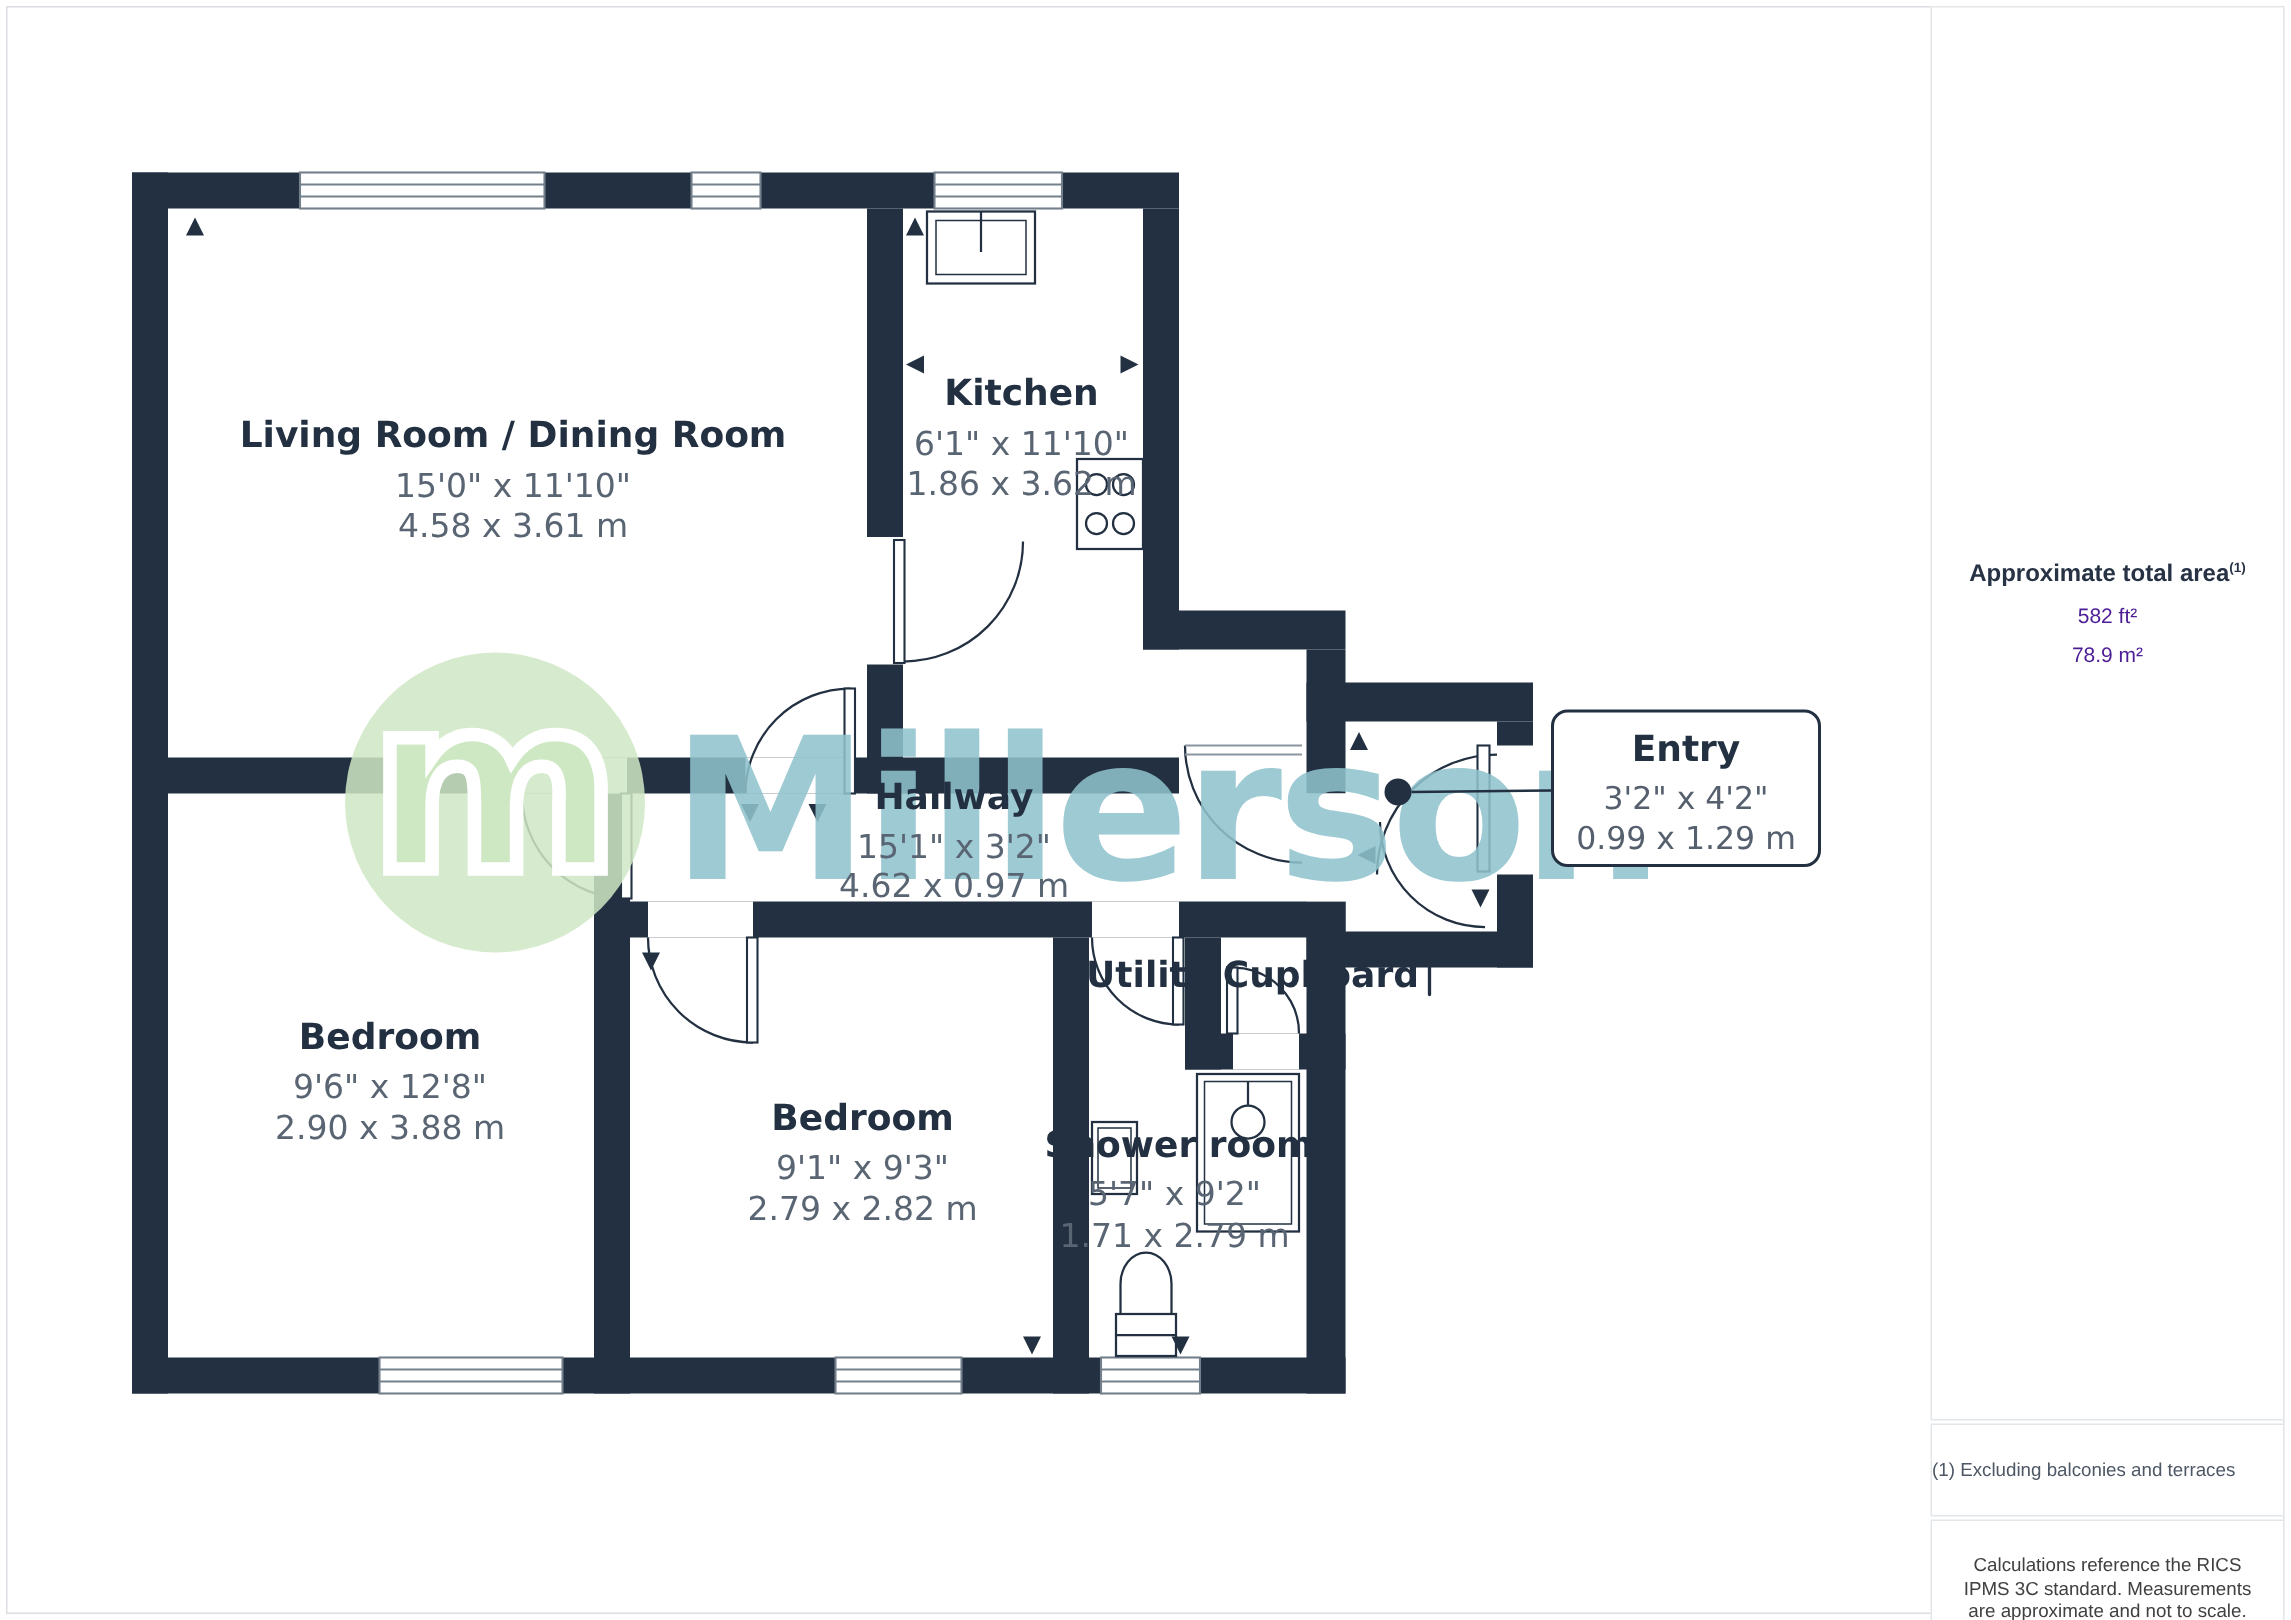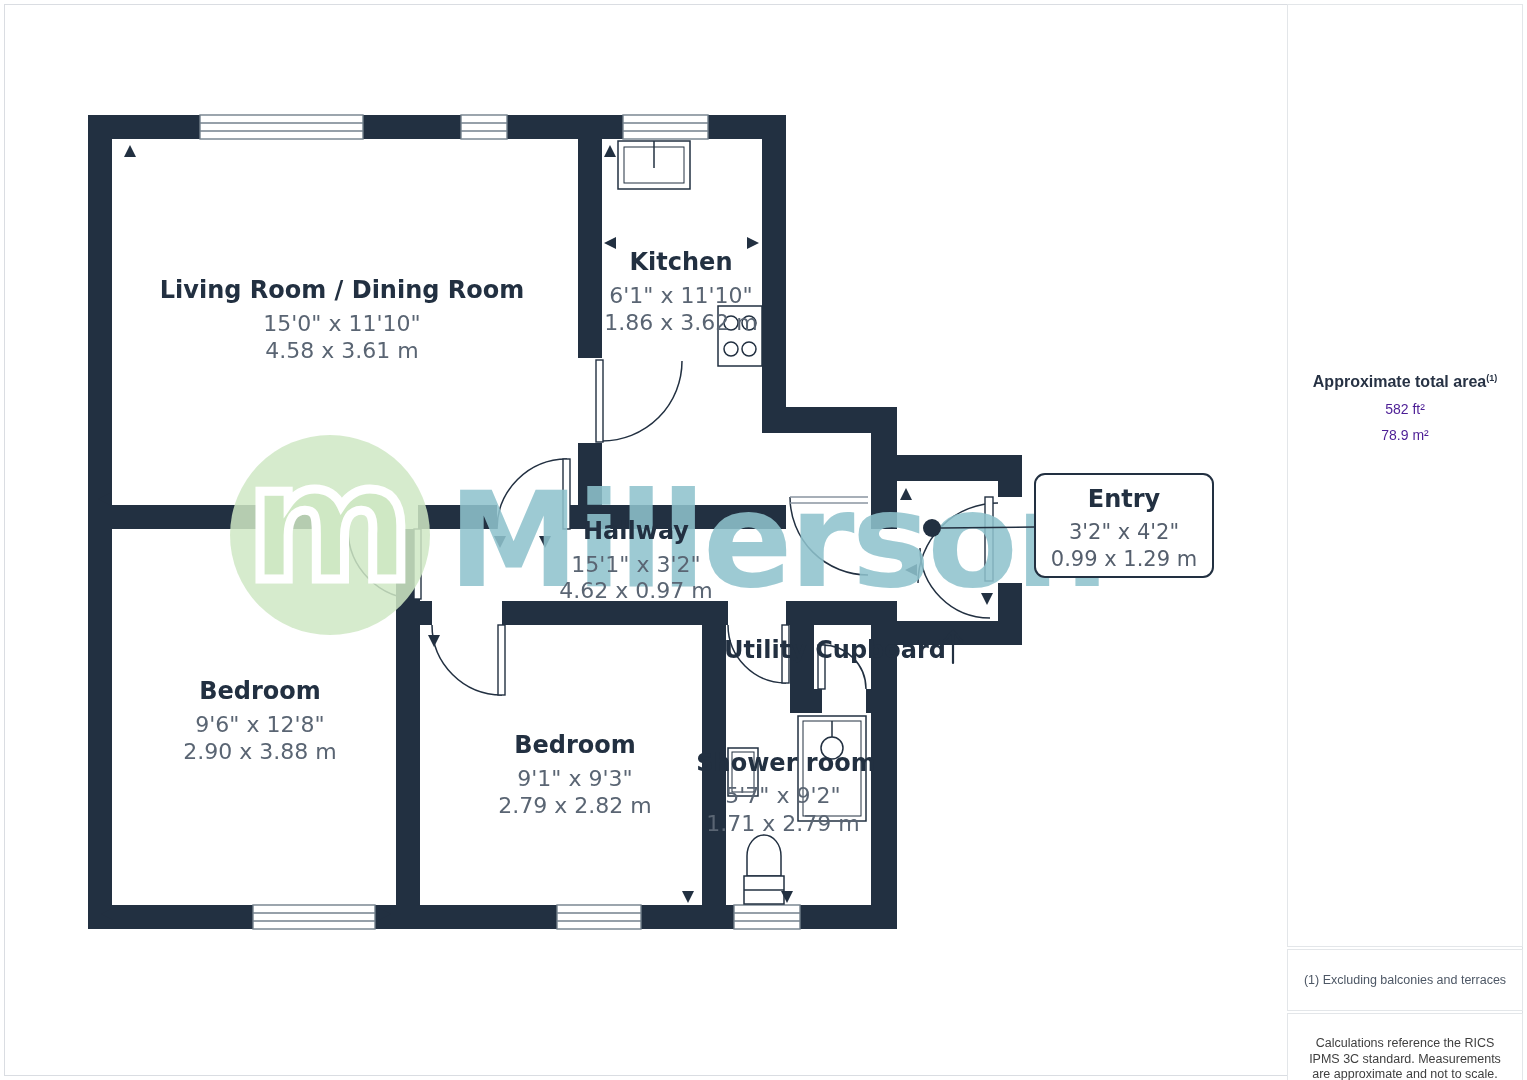--- a/index.html
+++ b/index.html
@@ -17,21 +17,21 @@
   .wm-m{font-family:"DejaVu Sans",sans-serif;font-weight:700;font-size:160px;text-anchor:middle;
         fill:#cfe8c4;stroke:#ffffff;stroke-width:9px;}
 
   
   .sidebar{position:absolute;left:1287px;top:4px;width:236px;height:1072px;}
   .sb-box{box-sizing:border-box;background:#fff;border:1px solid #e3e6e9;width:100%;}
   .sb-area{height:943px;text-align:center;padding-top:368px;}
   .sb-area h2{margin:0;font-size:16px;font-weight:700;color:#273244;font-family:"Liberation Sans",sans-serif;}
   .sb-area sup{font-size:9px;font-weight:700;}
   .sb-val{margin-top:10px;font-size:14px;color:#4c1d95;font-family:"Liberation Sans",sans-serif;}
-  .sb-footnote{height:62px;margin-top:2px;display:flex;align-items:center;justify-content:center;}
+  .sb-footnote{height:62px;margin-top:2px;display:flex;align-items:center;}
   .sb-footnote p{margin:0;font-size:12.5px;color:#4d5765;text-align:center;font-family:"Liberation Sans",sans-serif;}
   .sb-disclaimer{height:155px;margin-top:2px;padding:22px 13px 0;text-align:center;}
   .sb-disclaimer p{margin:0;font-size:12.5px;line-height:1.25;color:#404040;font-family:"Liberation Sans",sans-serif;}
   .brand{margin-top:17px;font-size:11px;letter-spacing:2px;color:#a16207;font-family:"Liberation Sans",sans-serif;}
   .brand b{font-weight:700;}
 </style>
 </head>
 <body>
 
 <div id="page">

